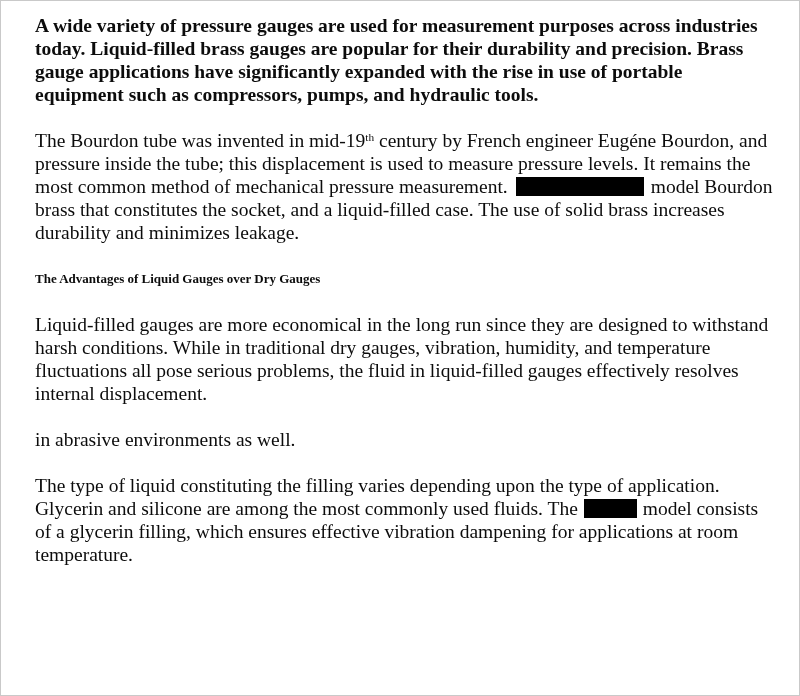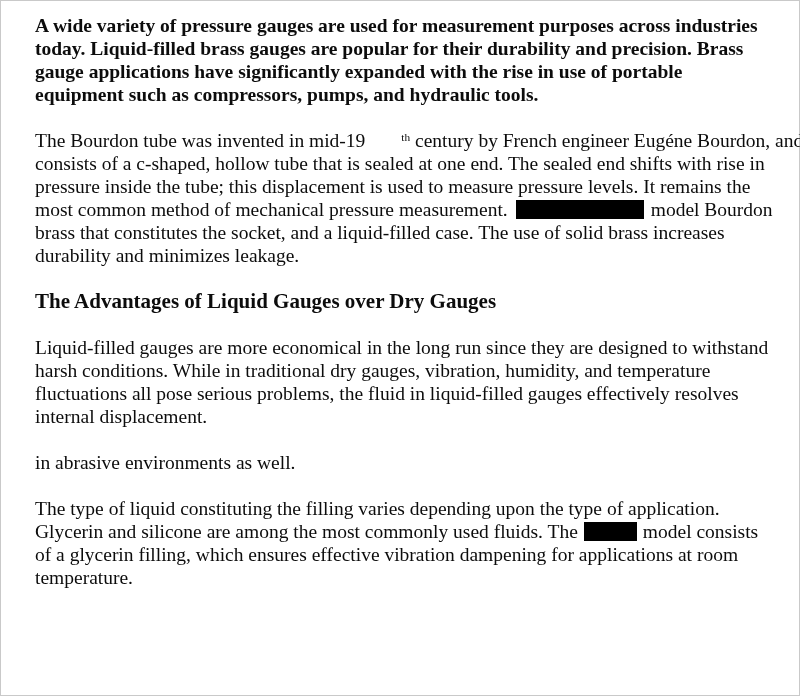--- a/index.html
+++ b/index.html
@@ -18,58 +18,56 @@
     font-size: 19.5px;
     line-height: 23px;
     color: #0c0c0c;
     padding: 14px 2px 0 35px;
     overflow: hidden;
   }
   .para { margin: 0 0 23px 0; }
   .bold { font-weight: bold; }
   .doc-heading {
     font-weight: bold;
-    font-size: 21px;
+    font-size: 13px;
     line-height: 23px;
     margin: 0 0 23px 0;
   }
   .ln {
     display: block;
     white-space: nowrap;
   }
   .redact {
     display: inline-block;
     background: #000000;
     height: 19px;
     vertical-align: -3px;
   }
   .redact-wide { width: 128px; margin: 0 7px 0 8px; }
   .redact-narrow { width: 53px; margin: 0 6px 0 6px; }
   sup.ord {
     font-size: 0.58em;
     vertical-align: 0.55em;
     line-height: 0;
-    margin-left: 36px;
   }
 </style>
 </head>
 <body>
 
 <div class="page">
 
   <p class="para bold">
     <span class="ln">A wide variety of pressure gauges are used for measurement purposes across industries</span>
     <span class="ln">today. Liquid-filled brass gauges are popular for their durability and precision. Brass</span>
     <span class="ln">gauge applications have significantly expanded with the rise in use of portable</span>
     <span class="ln">equipment such as compressors, pumps, and hydraulic tools.</span>
   </p>
 
   <p class="para">
     <span class="ln"><span>The Bourdon tube was invented in mid-19</span><sup class="ord">th</sup><span> century by French engineer Eugéne Bourdon, and</span></span>
-    <span class="ln">consists of a c-shaped, hollow tube that is sealed at one end. The sealed end shifts with rise in</span>
     <span class="ln">pressure inside the tube; this displacement is used to measure pressure levels. It remains the</span>
     <span class="ln"><span>most common method of mechanical pressure measurement.</span><span class="redact redact-wide"></span><span>model Bourdon</span></span>
     <span class="ln">brass that constitutes the socket, and a liquid-filled case. The use of solid brass increases</span>
     <span class="ln">durability and minimizes leakage.</span>
   </p>
 
   <h2 class="doc-heading">The Advantages of Liquid Gauges over Dry Gauges</h2>
 
   <p class="para">
     <span class="ln">Liquid-filled gauges are more economical in the long run since they are designed to withstand</span>

